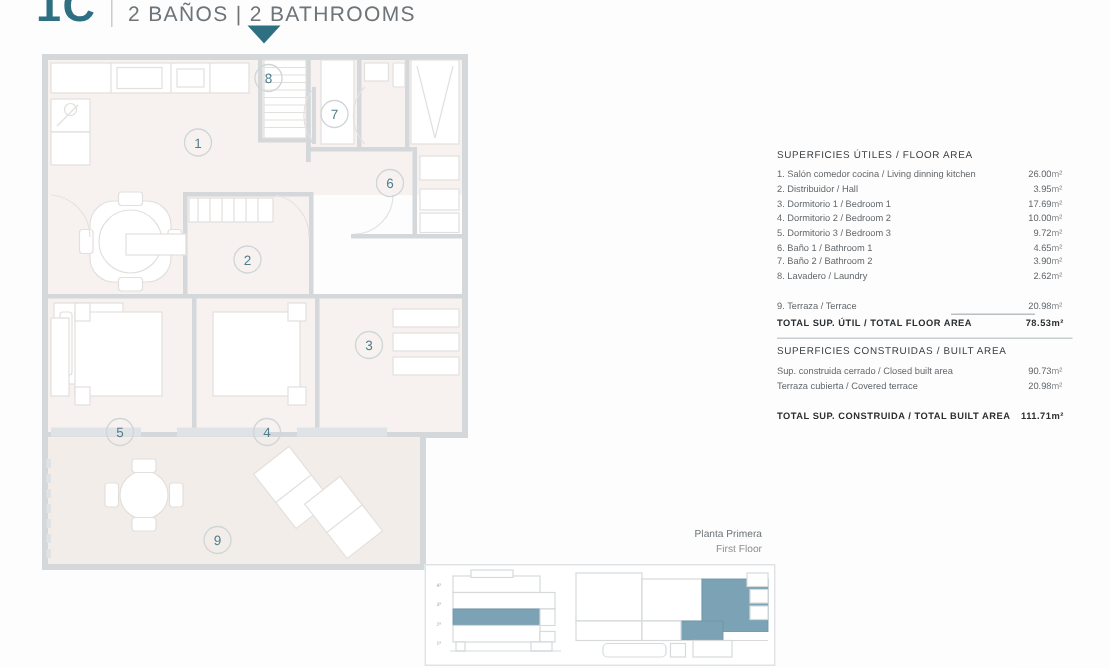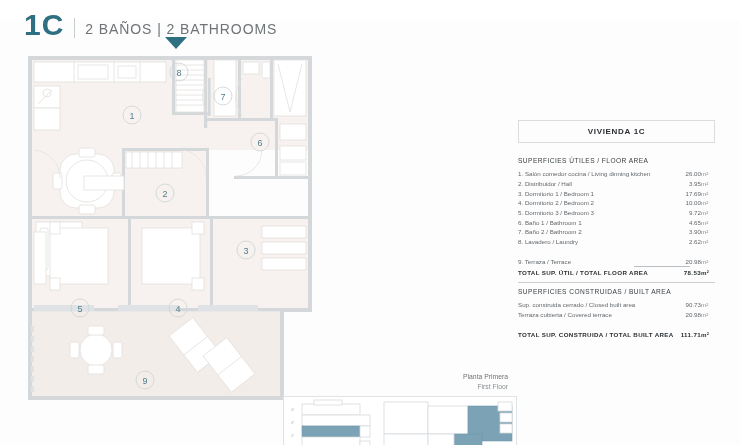--- a/index.html
+++ b/index.html
@@ -9,21 +9,20 @@
   body {
     width: 740px; height: 445px;
     position: relative;
     font-family: "Liberation Sans", sans-serif;
     color: #55595c;
     overflow: hidden;
   }
   #page {
     position: absolute; inset: 0;
     background: #fdfdfd;
-    margin-top: 20px;
   }
 
   
   #header {
     position: absolute; left: 24px; top: -10px;
     display: flex; align-items: flex-end; gap: 10px;
   }
   #unit-code {
     font-size: 30px; font-weight: 700; letter-spacing: 1px;
     color: #2e7082; line-height: 1;
@@ -315,23 +314,20 @@
       </g>
       <g>
         <circle class="numcirc" cx="123" cy="330" r="9"></circle>
         <text class="numtxt" x="123" y="333.5">9</text>
       </g>
     </svg>
   </div>
 
   <div id="info-panel">
 
-    <div id="vivienda-box">
-      <span id="vivienda-title">VIVIENDA 1C</span>
-    </div>
 
     <div class="sec-head">SUPERFICIES ÚTILES / FLOOR AREA</div>
 
     <table class="area-table">
       <tbody>
         <tr>
           <td class="lbl">1. Salón comedor cocina / Living dinning kitchen</td>
           <td class="val">26.00</td>
           <td class="unit">m²</td>
         </tr>

